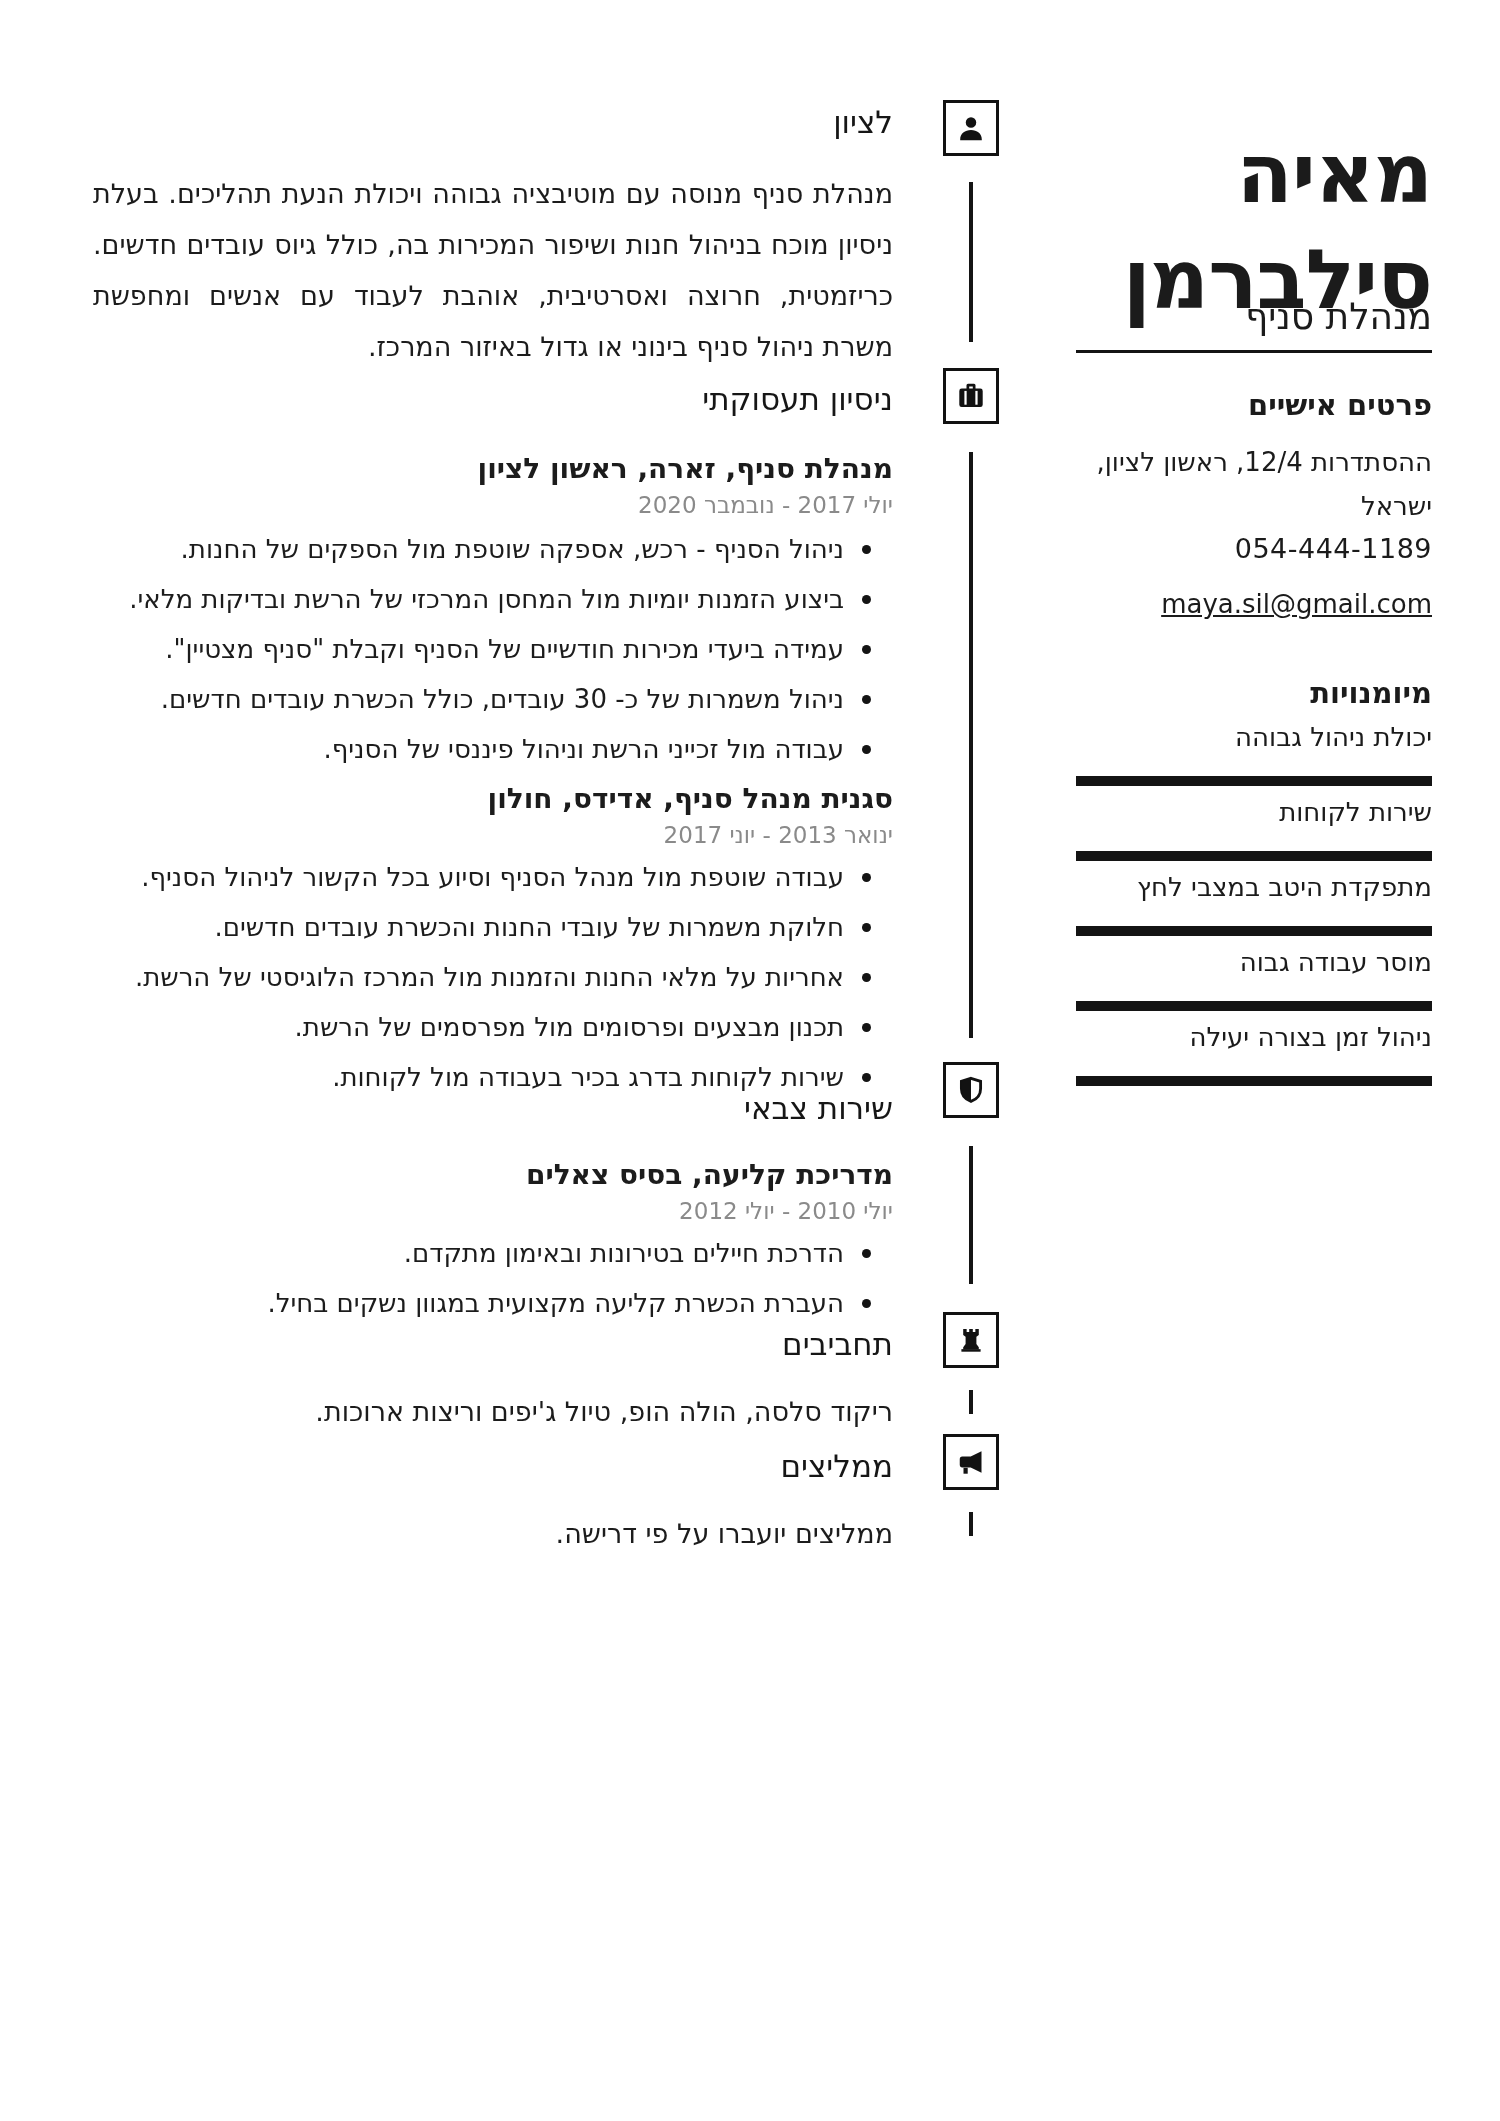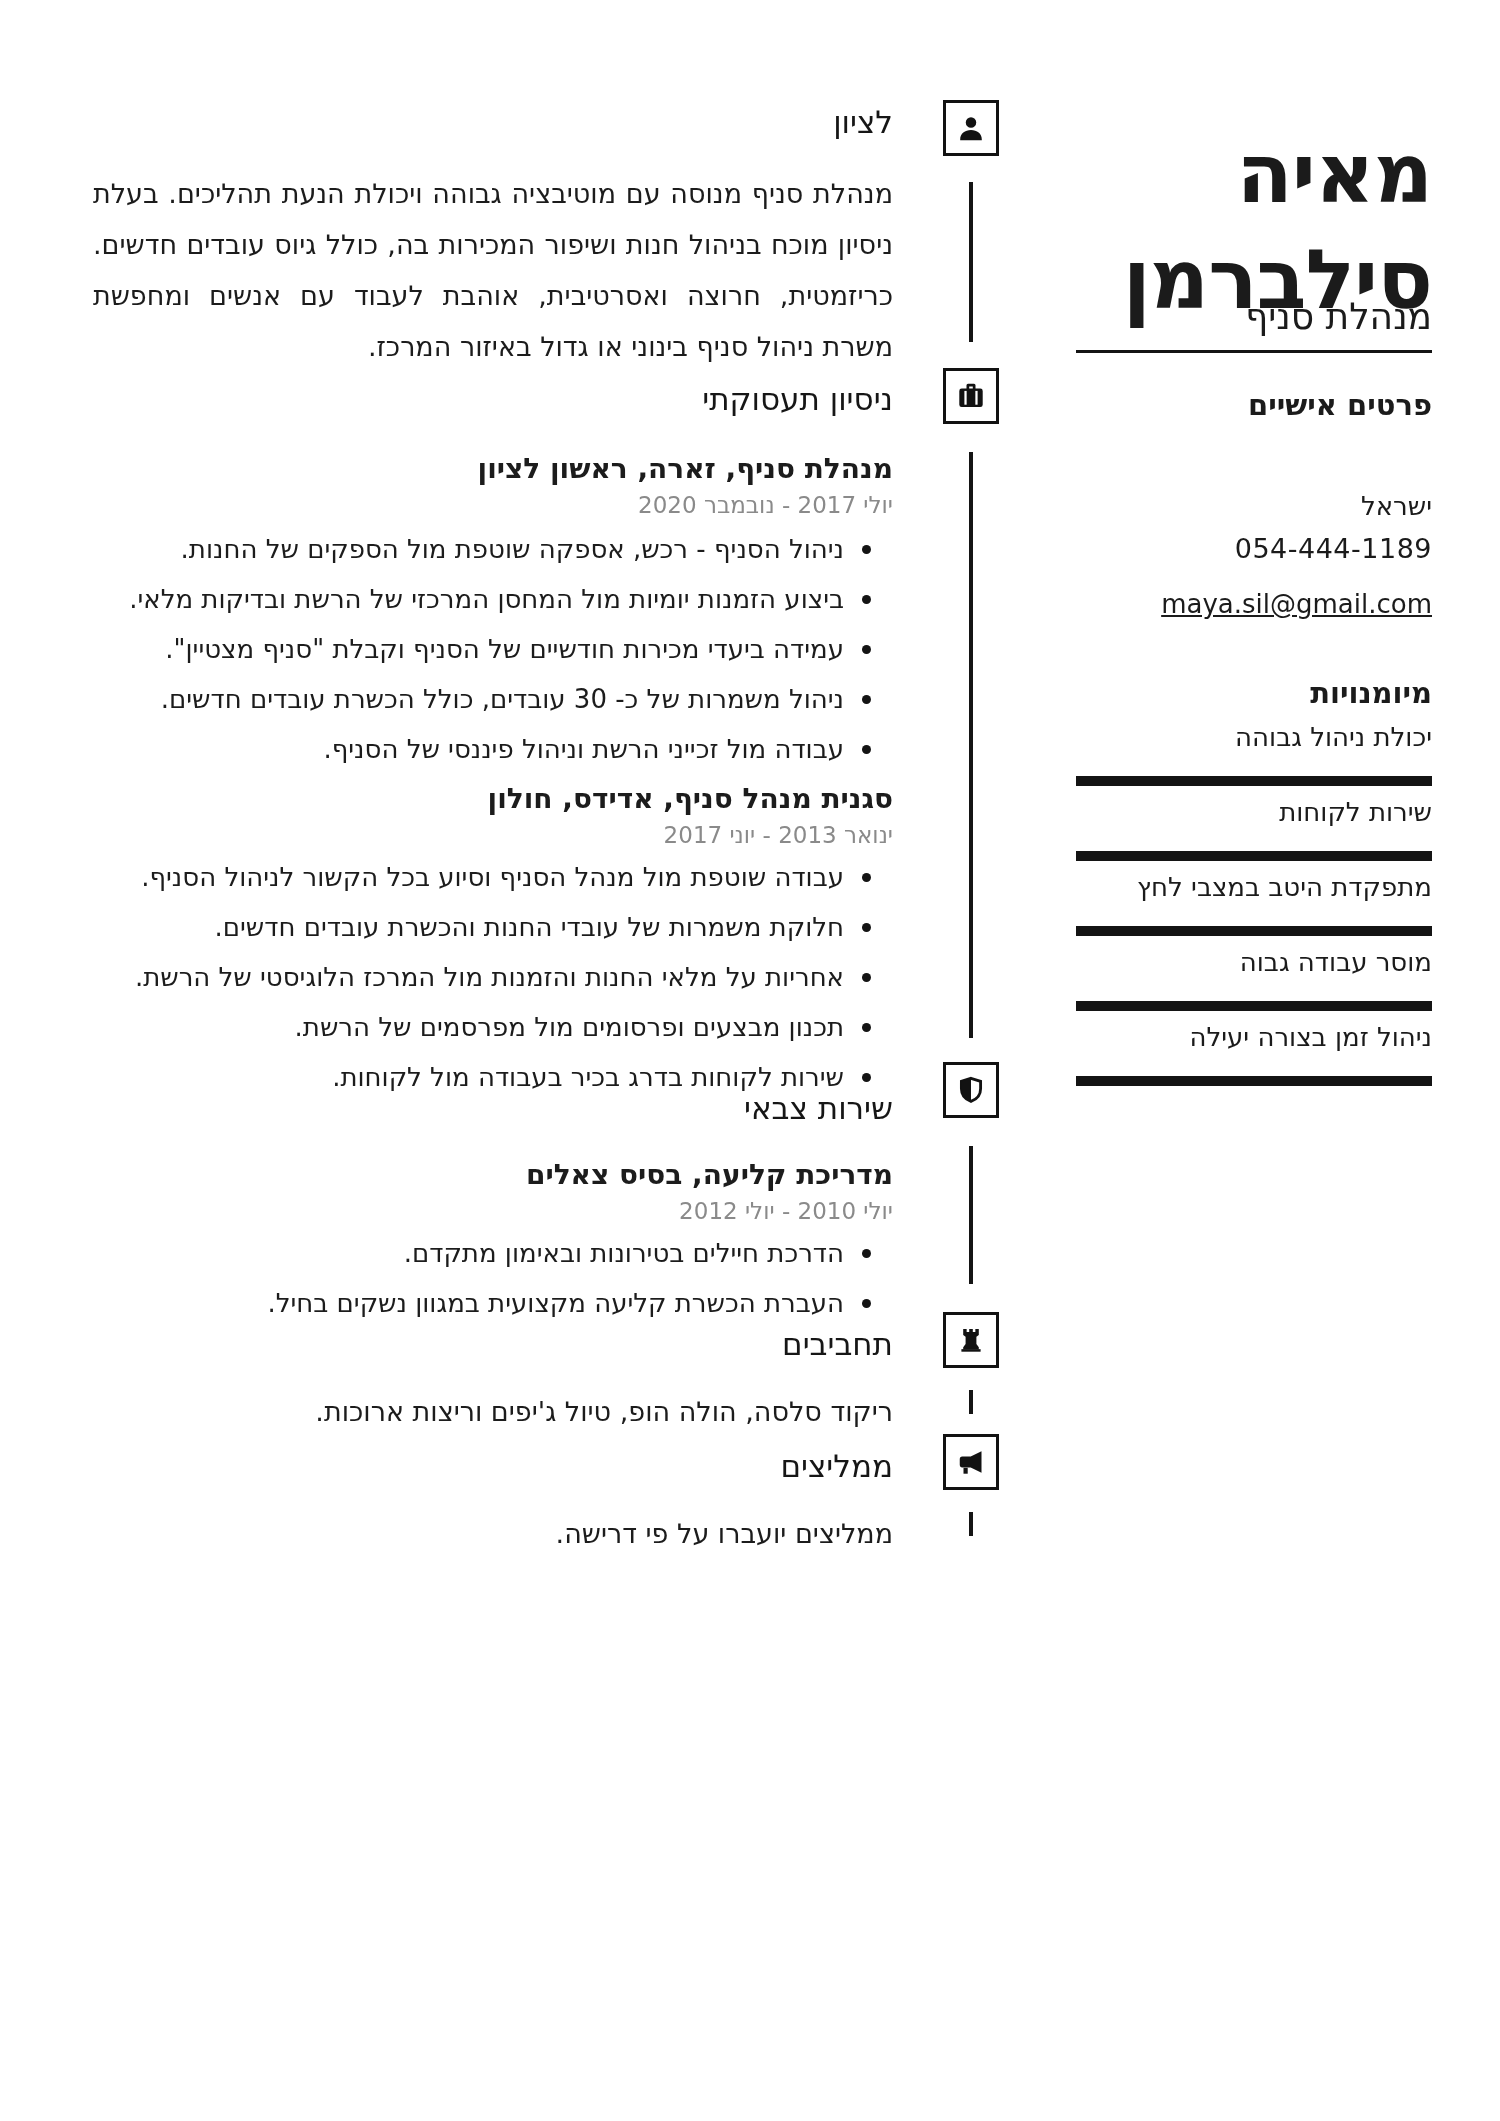--- a/index.html
+++ b/index.html
@@ -36,20 +36,21 @@
 </head>
 <body>
 
 <div class="page">
 
   <h1 class="side name" style="position:absolute;top:66px;">מאיה סילברמן</h1>
   <div class="side subtitle" style="top:296px;">מנהלת סניף</div>
   <div class="side-rule"></div>
 
   <div class="side side-h" style="top:388px;">פרטים אישיים</div>
+  <div class="side contact" style="top:440px;">ההסתדרות 12/4, ראשון לציון,</div>
   <div class="side contact" style="top:484px;">ישראל</div>
   <div class="side phone" style="top:533px;">054-444-1189</div>
   <div class="side email" style="top:589px;">maya.sil@gmail.com</div>
 
   <div class="side side-h" style="top:676px;">מיומנויות</div>
 
   <div class="side skill-label" style="top:722px;">יכולת ניהול גבוהה</div>
   <div class="skill-bar" style="top:776px;">
       <div class="skill-fill" style="width: 100%;"></div>
     </div>

